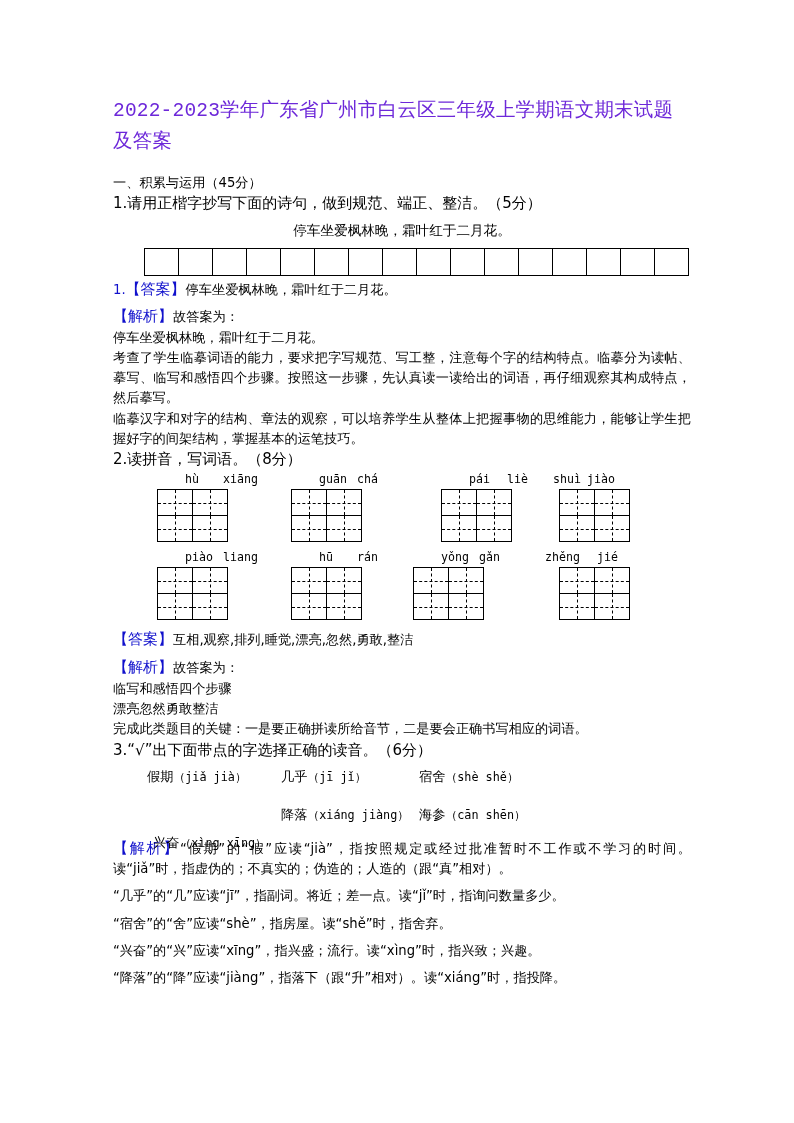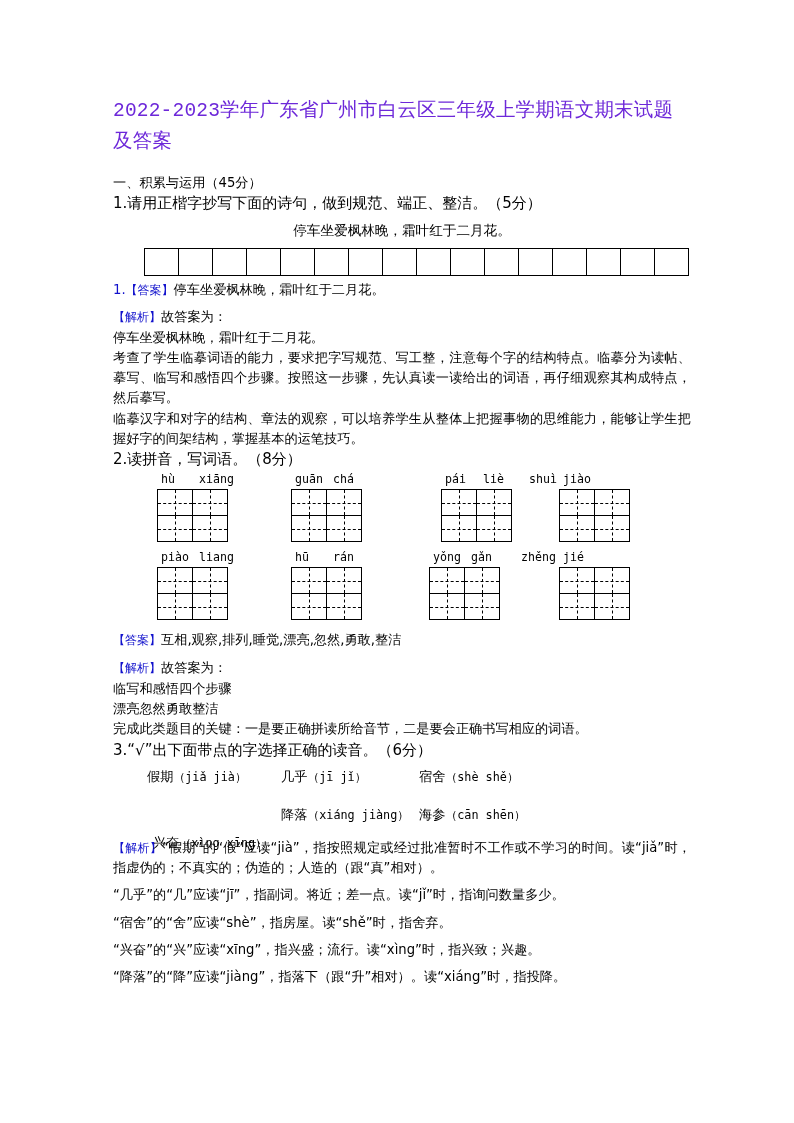--- a/index.html
+++ b/index.html
@@ -69,21 +69,21 @@
   .centered-poem {
     font-size: 13.6px;
     line-height: 24px;
     text-align: center;
     margin: 4px 0 4px 0;
   }
 
   
   .mark {
     color: #1111cc;
-    font-size: 12px;
+    font-size: 15px;
   }
   .num-blue {
     color: #1111cc;
     font-size: 13.2px;
   }
   .ans-row {
     font-size: 13.2px;
     line-height: 21px;
     margin: 3px 0 0 0;
   }
@@ -126,20 +126,21 @@
     position: absolute;
     top: 0;
   }
   .py-labels {
     position: relative;
     height: 19px;
     font-family: "DejaVu Sans Mono", "Liberation Mono", monospace;
     font-size: 11.6px;
     line-height: 19px;
     white-space: nowrap;
+    margin-left: 24px;
   }
   .py-a {
     position: absolute;
     left: 4px;
     top: 0;
   }
   .py-b {
     position: absolute;
     left: 42px;
     top: 0;
@@ -354,21 +355,21 @@
             <td></td>
           </tr>
           <tr class="bottomrow">
             <td></td>
             <td></td>
           </tr>
         </tbody>
           </table>
       </div>
 
-      <div class="py-group" style="left:316px;">
+      <div class="py-group" style="left:300px;">
         <div class="py-labels">
           <span class="py-a">yǒng</span>
           <span class="py-b">gǎn</span>
         </div>
         <table class="tzg">
           <tbody>
               <tr>
             <td></td>
             <td></td>
           </tr>
@@ -376,21 +377,21 @@
             <td></td>
             <td></td>
           </tr>
         </tbody>
           </table>
       </div>
 
       <div class="py-group" style="left:446px;">
         <div class="py-labels">
           <span class="py-a" style="left:-38px;">zhěng</span>
-          <span class="py-b" style="left:4px;">jié</span>
+          <span class="py-b" style="left:14px;">jié</span>
         </div>
         <table class="tzg">
           <tbody>
               <tr>
             <td></td>
             <td></td>
           </tr>
           <tr class="bottomrow">
             <td></td>
             <td></td>

